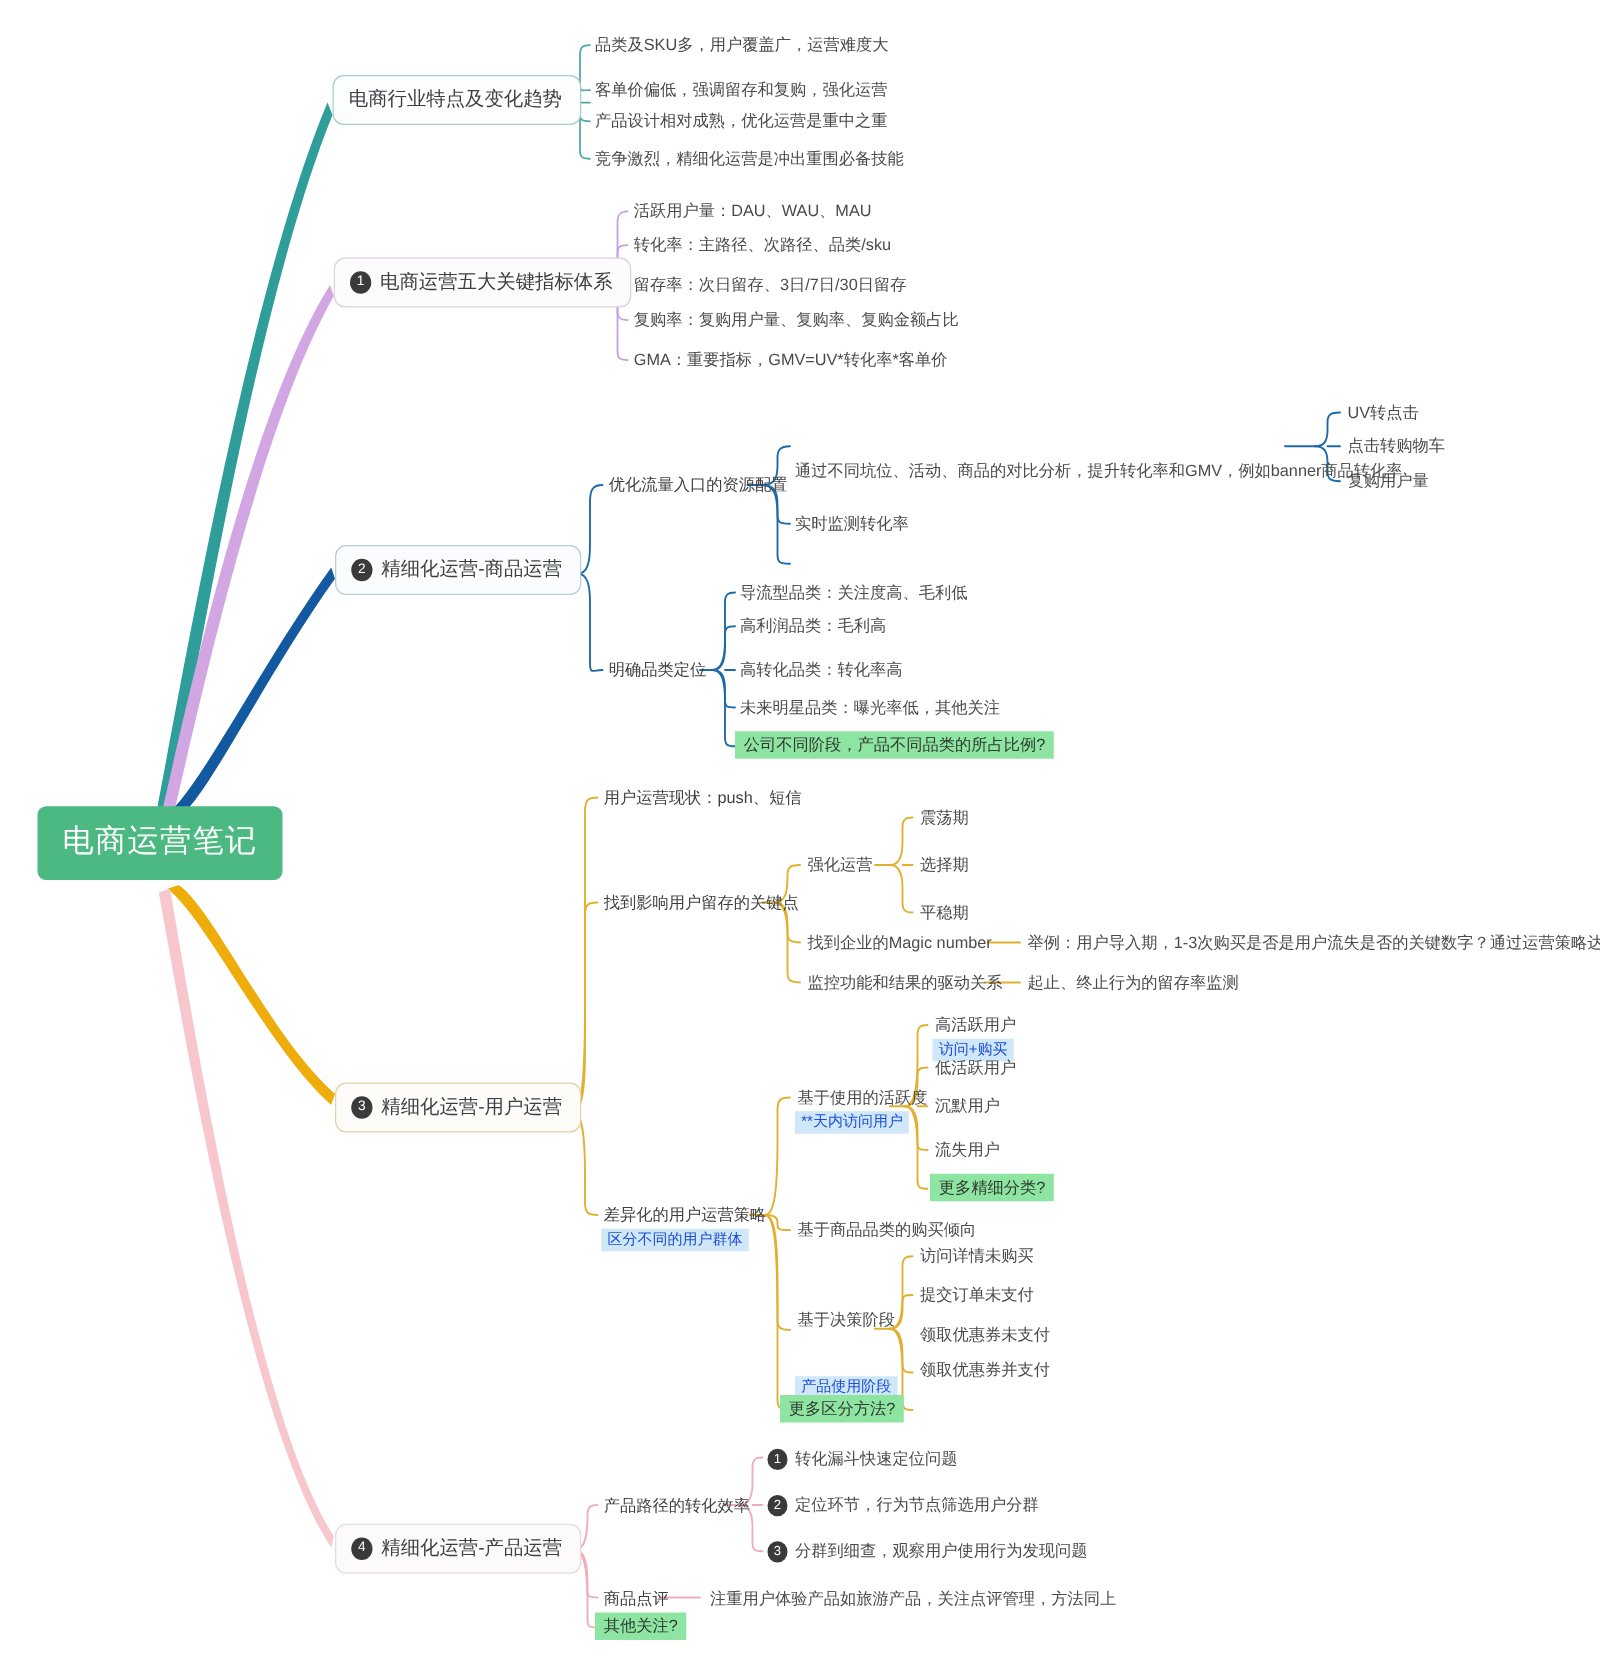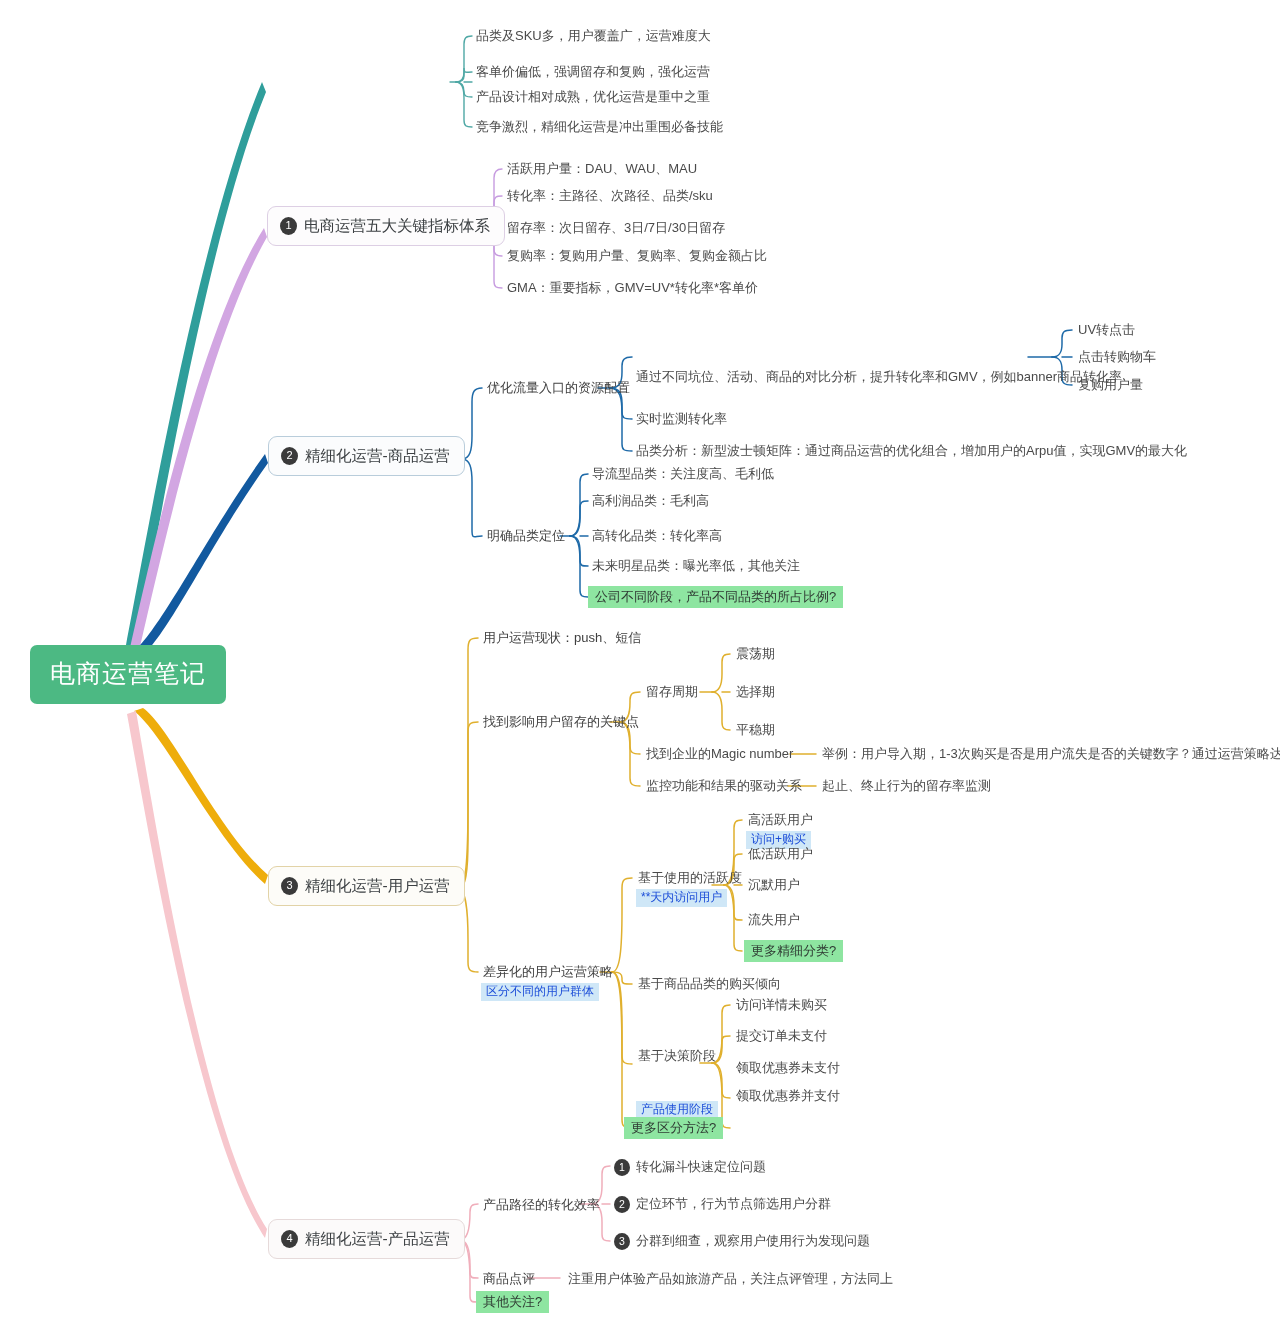--- a/index.html
+++ b/index.html
@@ -221,20 +221,23 @@
 
         <path d="M528 1278 L 560 1278"></path>
       </g>
     </g>
   </svg>
 
   <div class="node root" style="left:30px; top:645px;">
     <span>电商运营笔记</span>
   </div>
 
+  <div class="node topic t1" style="left:266px; top:60px;">
+    <span>电商行业特点及变化趋势</span>
+  </div>
   <div class="node leaf" style="left:474px; top:27px;">
     <span>品类及SKU多，用户覆盖广，运营难度大</span>
   </div>
   <div class="node leaf" style="left:474px; top:63px;">
     <span>客单价偏低，强调留存和复购，强化运营</span>
   </div>
   <div class="node leaf" style="left:474px; top:88px;">
     <span>产品设计相对成熟，优化运营是重中之重</span>
   </div>
   <div class="node leaf" style="left:474px; top:118px;">
@@ -277,23 +280,20 @@
   </div>
   <div class="node leaf" style="left:1076px; top:348px;">
     <span>点击转购物车</span>
   </div>
   <div class="node leaf" style="left:1076px; top:376px;">
     <span>复购用户量</span>
   </div>
   <div class="node leaf" style="left:634px; top:410px;">
     <span>实时监测转化率</span>
   </div>
-  <div class="node leaf" style="left:634px; top:442px;">
-    <span>品类分析：新型波士顿矩阵：通过商品运营的优化组合，增加用户的Arpu值，实现GMV的最大化</span>
-  </div>
 
   <div class="node leaf mid" style="left:485px; top:527px;">
     <span>明确品类定位</span>
   </div>
   <div class="node leaf" style="left:590px; top:465px;">
     <span>导流型品类：关注度高、毛利低</span>
   </div>
   <div class="node leaf" style="left:590px; top:492px;">
     <span>高利润品类：毛利高</span>
   </div>
@@ -313,21 +313,21 @@
   </div>
 
   <div class="node leaf mid" style="left:481px; top:629px;">
     <span>用户运营现状：push、短信</span>
   </div>
 
   <div class="node leaf mid" style="left:481px; top:713px;">
     <span>找到影响用户留存的关键点</span>
   </div>
   <div class="node leaf" style="left:644px; top:683px;">
-    <span>留存周期</span>
+    <span>强化运营</span>
   </div>
   <div class="node leaf" style="left:734px; top:645px;">
     <span>震荡期</span>
   </div>
   <div class="node leaf" style="left:734px; top:683px;">
     <span>选择期</span>
   </div>
   <div class="node leaf" style="left:734px; top:721px;">
     <span>平稳期</span>
   </div>

